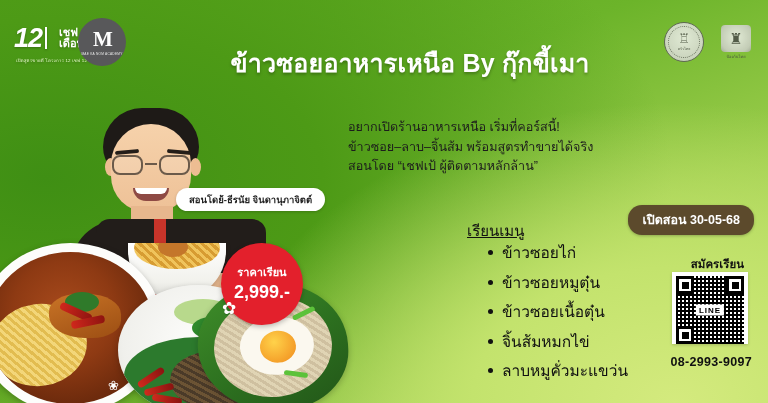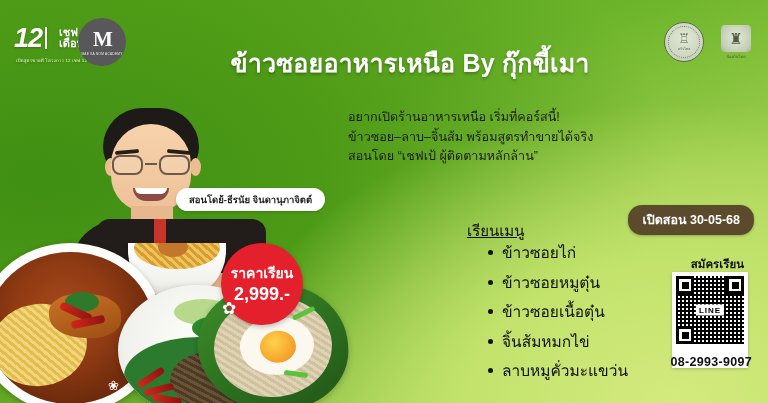--- a/index.html
+++ b/index.html
@@ -88,21 +88,21 @@
   .headline {
     position:absolute; left:200px; top:49px; width:420px;
     text-align:center;
     font-size:25px; font-weight:bold; color:#ffffff;
     text-shadow:0 2px 3px rgba(0,0,0,.28);
     line-height:1.15; letter-spacing:.2px;
   }
 
   
   .subtitle {
-    position:absolute; left:348px; top:108px; width:300px;
+    position:absolute; left:348px; top:118px; width:300px;
     color:#1c1c1c; font-size:12.6px; line-height:1.55; font-weight:500;
   }
   .subtitle div { white-space:nowrap; }
 
   
   .menu-head {
     position:absolute; left:467px; top:219px;
     font-size:15px; color:#111; font-weight:500;text-decoration:underline;
   }
   .menu-list {
@@ -129,21 +129,21 @@
     white-space:nowrap;
   }
 
   
   .register-label {
     position:absolute; right:24px; top:255px;
     font-size:11.5px; font-weight:bold; color:#111;
   }
   .qr-wrap {
     position:absolute; right:20px; top:272px;
-    width:76px; height:96px; background:#fff; padding:4px;
+    width:76px; height:72px; background:#fff; padding:4px;
     box-shadow:0 1px 3px rgba(0,0,0,.2);
   }
   .qr {
     position:relative; width:68px; height:68px;
     background-image:
       repeating-linear-gradient(90deg,#000 0 2px,transparent 2px 4px),
       repeating-linear-gradient(0deg,#000 0 2px,transparent 2px 4px);
     background-size:4px 4px, 4px 4px;
     background-color:#fff;
   }
@@ -367,21 +367,21 @@
   }
 
   
   .price-badge {
     position:absolute; left:221px; top:243px;
     width:82px; height:82px; border-radius:50%;
     background:#e3202c;
     display:flex; flex-direction:column; align-items:center; justify-content:center;
     box-shadow:0 2px 5px rgba(0,0,0,.25);
   }
-  .price-badge .lbl { color:#fff; font-size:14px; font-weight:bold; line-height:1; }
+  .price-badge .lbl { color:#fff; font-size:11px; font-weight:bold; line-height:1; }
   .price-badge .amt { color:#fff; font-size:18px; font-weight:bold; line-height:1; margin-top:5px; }
 
   .flower {
     position:absolute; left:222px; top:300px;
     width:22px; height:20px; color:#fff; font-size:17px; line-height:1;
     text-shadow:0 1px 1px rgba(0,0,0,.15);
   }
   .flower2 { position:absolute; left:108px; top:378px; width:18px; height:16px; color:#fff; font-size:13px; }
 </style>
 </head>

